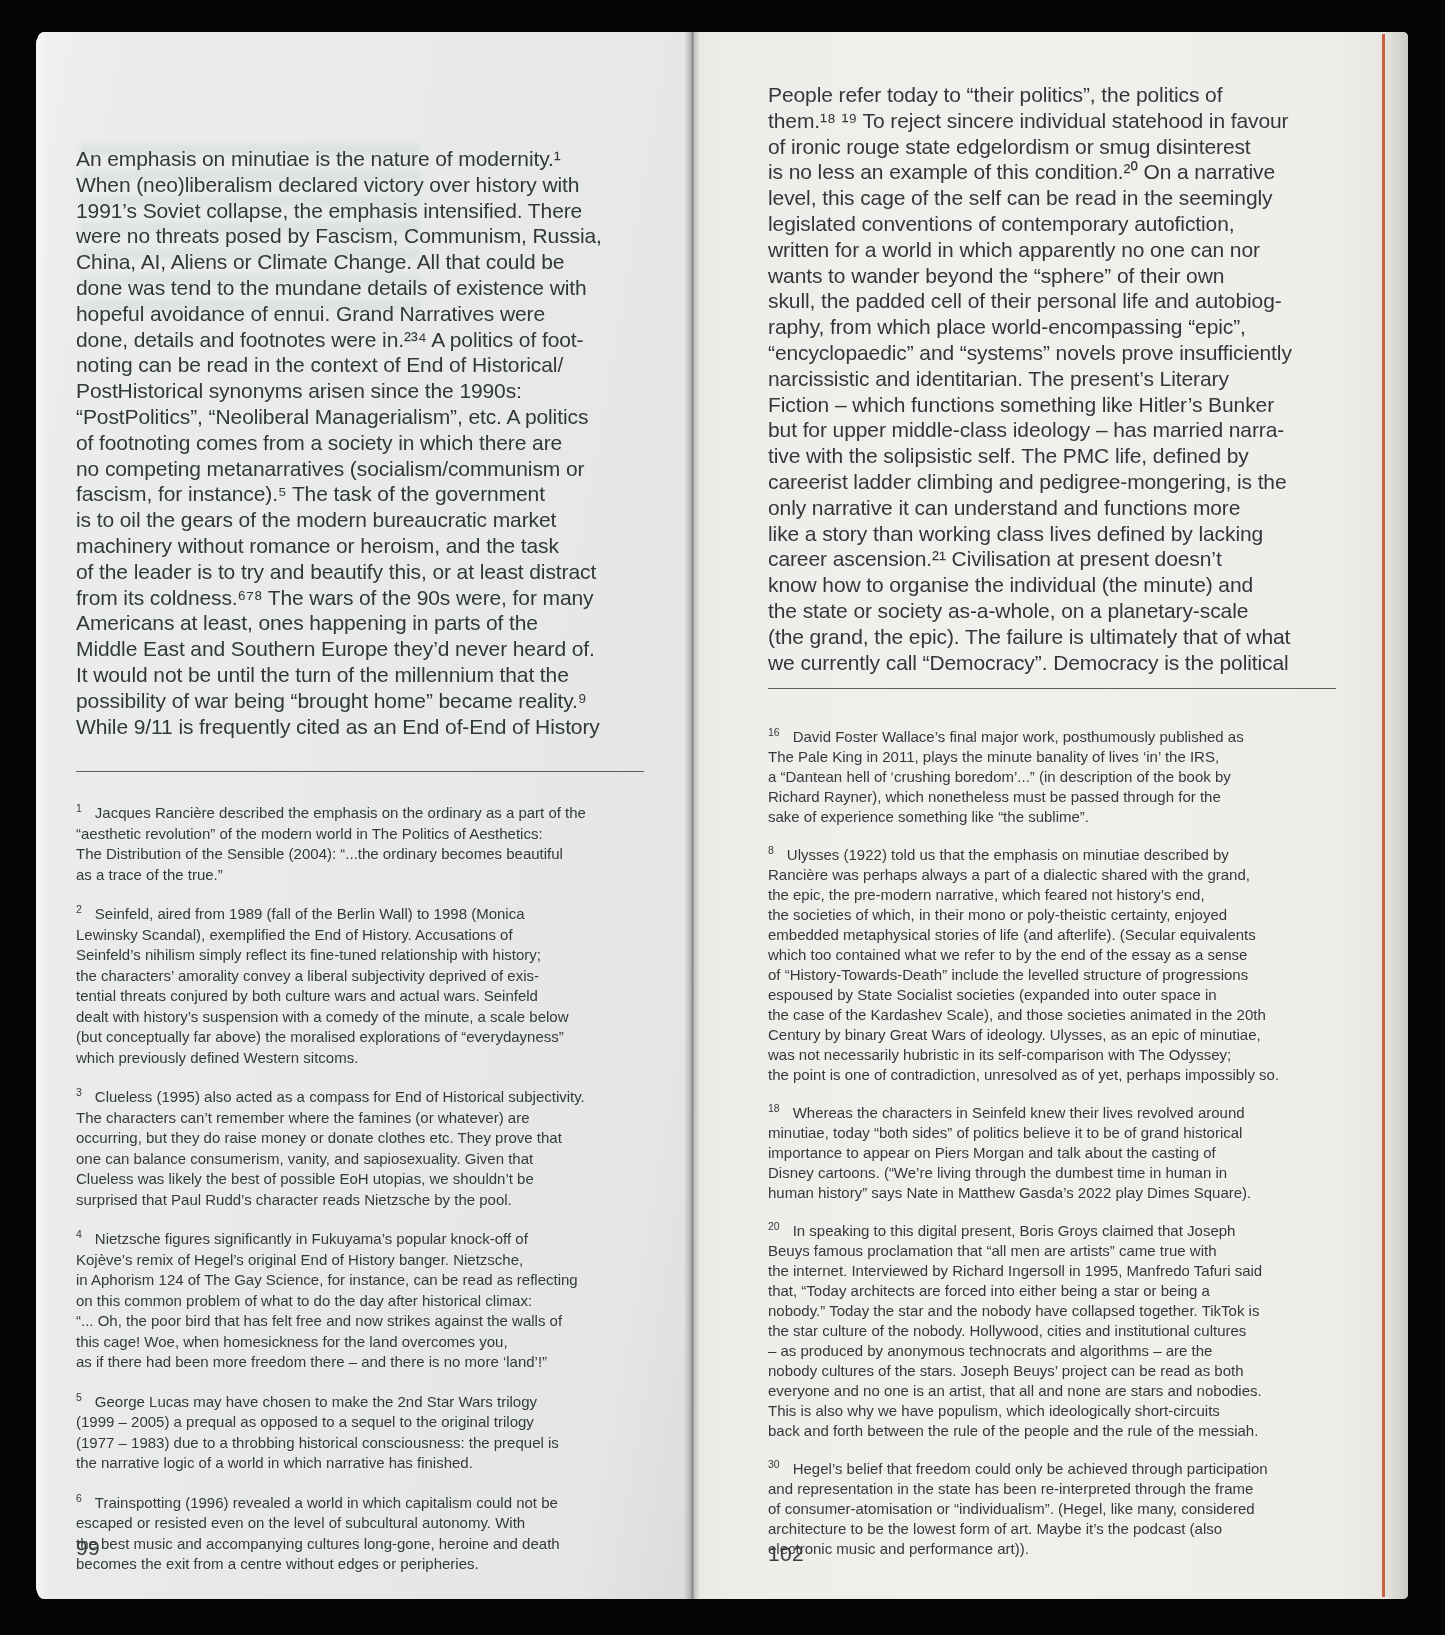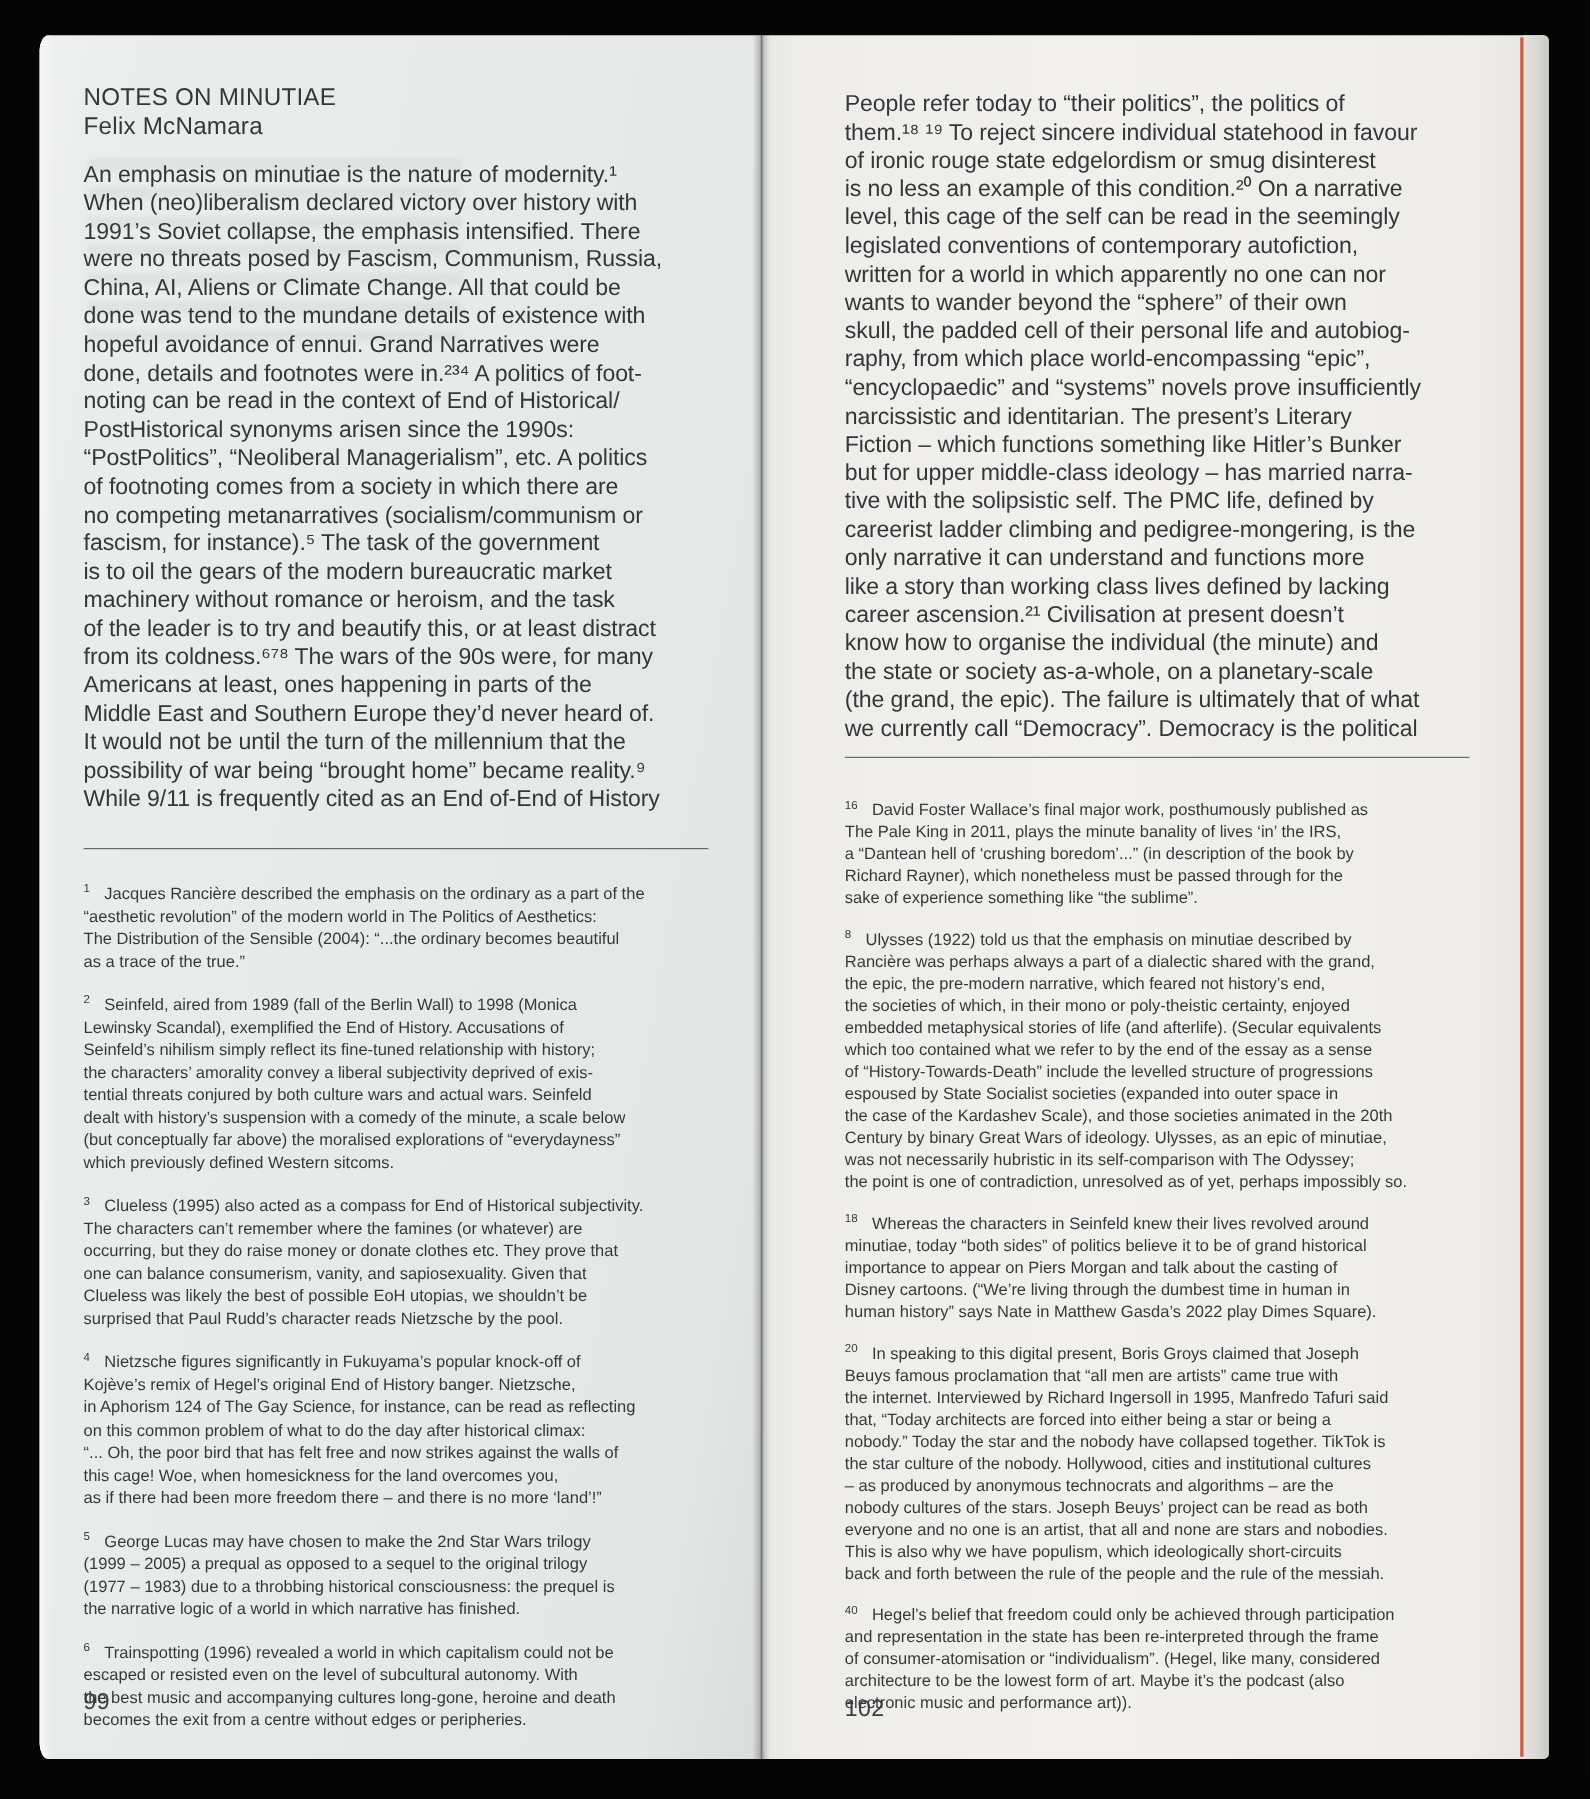--- a/index.html
+++ b/index.html
@@ -69,24 +69,20 @@
   .page-num-right { left:76px; top:1510px; }
 </style>
 </head>
 <body>
 
 <div class="stage">
 
   <div class="page page-left">
     <div class="ghost"></div>
 
-    <div class="heading">
-      <span class="t">NOTES ON MINUTIAE</span>
-      <span class="t">Felix McNamara</span>
-    </div>
 
     <div class="body-text body-left">An emphasis on minutiae is the nature of modernity.¹
 When (neo)liberalism declared victory over history with
 1991’s Soviet collapse, the emphasis intensified. There
 were no threats posed by Fascism, Communism, Russia,
 China, AI, Aliens or Climate Change. All that could be
 done was tend to the mundane details of existence with
 hopeful avoidance of ennui. Grand Narratives were
 done, details and footnotes were in.²³⁴ A politics of foot-
 noting can be read in the context of End of Historical/
@@ -200,21 +196,21 @@
 Beuys famous proclamation that “all men are artists” came true with
 the internet. Interviewed by Richard Ingersoll in 1995, Manfredo Tafuri said
 that, “Today architects are forced into either being a star or being a
 nobody.” Today the star and the nobody have collapsed together. TikTok is
 the star culture of the nobody. Hollywood, cities and institutional cultures
 – as produced by anonymous technocrats and algorithms – are the
 nobody cultures of the stars. Joseph Beuys’ project can be read as both
 everyone and no one is an artist, that all and none are stars and nobodies.
 This is also why we have populism, which ideologically short-circuits
 back and forth between the rule of the people and the rule of the messiah.</span></div>
-      <div class="footnote"><span class="fn-num">40</span><span class="fn-text">Hegel’s belief that freedom could only be achieved through participation
+      <div class="footnote"><span class="fn-num">30</span><span class="fn-text">Hegel’s belief that freedom could only be achieved through participation
 and representation in the state has been re-interpreted through the frame
 of consumer-atomisation or “individualism”. (Hegel, like many, considered
 architecture to be the lowest form of art. Maybe it’s the podcast (also
 electronic music and performance art)).</span></div>
     </div>
 
     <div class="page-num page-num-right">102</div>
 
     <div class="orange-rule"></div>
     <div class="edge-strip"></div>

